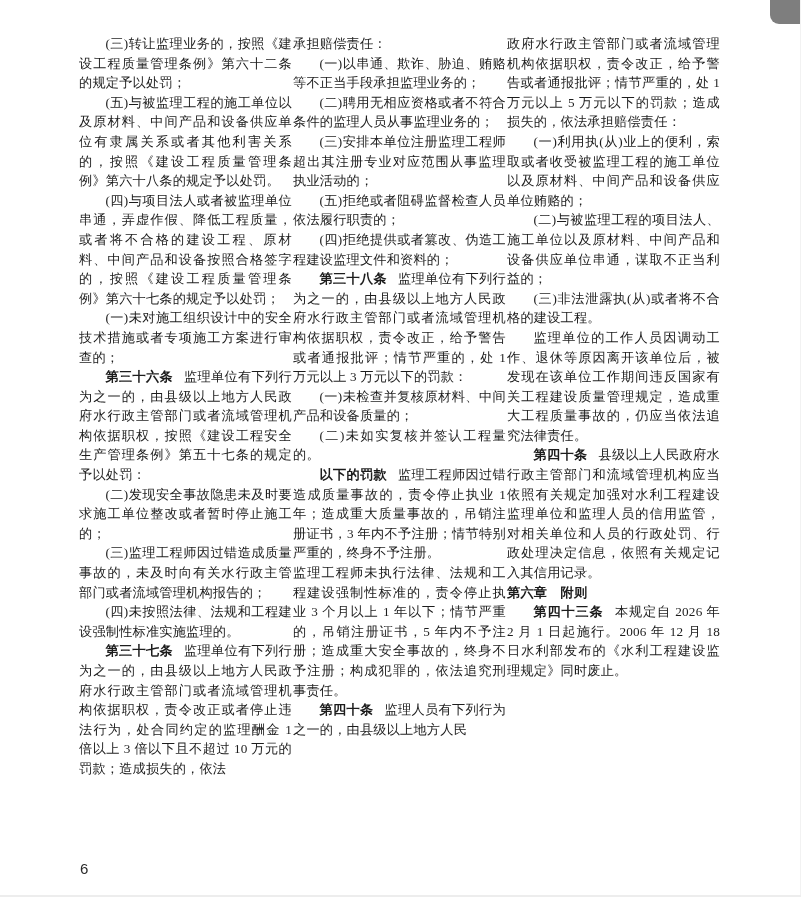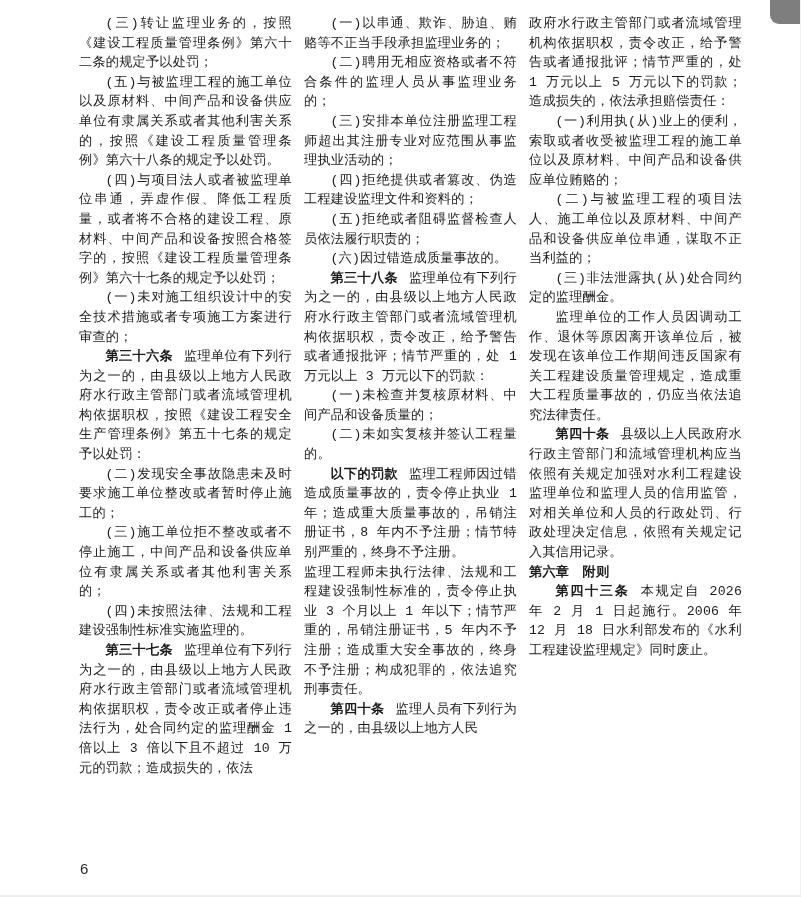--- a/index.html
+++ b/index.html
@@ -6,22 +6,22 @@
   body {
     width:801px; height:897px; position:relative; overflow:hidden;
     background:#ffffff; color:#1c1c1c;
     font-family:"Liberation Serif","DejaVu Serif",serif;
   }
   .page { position:absolute; inset:0; background:#ffffff; }
   .page-edge-bottom { position:absolute; left:0; right:0; bottom:0; height:2px; background:#ededed; }
   .page-edge-right  { position:absolute; top:0; bottom:0; right:0; width:1px; background:#f2f2f2; }
 
   .content {
-    position:absolute; left:79px; top:14px; width:658px;
-    display:flex; gap:12px;font-family:Liberation Mono, monospace;
+    position:absolute; left:79px; top:34px; width:658px;
+    display:flex; gap:1px;
   }
   .column {
     width:213px; flex:0 0 213px;
     font-size:13.2px; line-height:19.6px;
     text-align:justify; letter-spacing:0.2px;
   }
   .column p { margin:0; text-indent:2em; }
   .column p.noindent { text-indent:0; }
   .column p.chapter { text-indent:0; text-align:left; font-weight:bold; }
   .lead { font-weight:bold; margin-right:0.85em; }
@@ -44,45 +44,45 @@
 
   <div class="content">
 
     <div class="column">
       <p>(三)转让监理业务的，按照《建设工程质量管理条例》第六十二条的规定予以处罚；</p>
       <p>(五)与被监理工程的施工单位以及原材料、中间产品和设备供应单位有隶属关系或者其他利害关系的，按照《建设工程质量管理条例》第六十八条的规定予以处罚。</p>
       <p>(四)与项目法人或者被监理单位串通，弄虚作假、降低工程质量，或者将不合格的建设工程、原材料、中间产品和设备按照合格签字的，按照《建设工程质量管理条例》第六十七条的规定予以处罚；</p>
       <p>(一)未对施工组织设计中的安全技术措施或者专项施工方案进行审查的；</p>
       <p><b class="lead">第三十六条</b><span>监理单位有下列行为之一的，由县级以上地方人民政府水行政主管部门或者流域管理机构依据职权，按照《建设工程安全生产管理条例》第五十七条的规定予以处罚：</span></p>
       <p>(二)发现安全事故隐患未及时要求施工单位整改或者暂时停止施工的；</p>
-      <p>(三)施工单位拒不整改或者不停止施工，中间产品和设备供应单位有隶属关系或者其他利害关系的；</p>
+      <p>(三)监理工程师因过错造成质量事故的，未及时向有关水行政主管部门或者流域管理机构报告的；</p>
       <p>(四)未按照法律、法规和工程建设强制性标准实施监理的。</p>
       <p><b class="lead">第三十七条</b><span>监理单位有下列行为之一的，由县级以上地方人民政府水行政主管部门或者流域管理机构依据职权，责令改正或者停止违法行为，处合同约定的监理酬金 1 倍以上 3 倍以下且不超过 10 万元的罚款；造成损失的，依法</span></p>
     </div>
 
     <div class="column">
+      <p class="noindent">承担赔偿责任：</p>
       <p>(一)以串通、欺诈、胁迫、贿赂等不正当手段承担监理业务的；</p>
       <p>(二)聘用无相应资格或者不符合条件的监理人员从事监理业务的；</p>
       <p>(三)安排本单位注册监理工程师超出其注册专业对应范围从事监理执业活动的；</p>
+      <p>(五)拒绝或者阻碍监督检查人员依法履行职责的；</p>
       <p>(四)拒绝提供或者篡改、伪造工程建设监理文件和资料的；</p>
-      <p>(五)拒绝或者阻碍监督检查人员依法履行职责的；</p>
-      <p>(六)因过错造成质量事故的。</p>
       <p><b class="lead">第三十八条</b><span>监理单位有下列行为之一的，由县级以上地方人民政府水行政主管部门或者流域管理机构依据职权，责令改正，给予警告或者通报批评；情节严重的，处 1 万元以上 3 万元以下的罚款：</span></p>
       <p>(一)未检查并复核原材料、中间产品和设备质量的；</p>
       <p>(二)未如实复核并签认工程量的。</p>
-      <p><b class="lead">以下的罚款</b><span>监理工程师因过错造成质量事故的，责令停止执业 1 年；造成重大质量事故的，吊销注册证书，8 年内不予注册；情节特别严重的，终身不予注册。</span></p>
+      <p><b class="lead">以下的罚款</b><span>监理工程师因过错造成质量事故的，责令停止执业 1 年；造成重大质量事故的，吊销注册证书，3 年内不予注册；情节特别严重的，终身不予注册。</span></p>
       <p class="noindent">监理工程师未执行法律、法规和工程建设强制性标准的，责令停止执业 3 个月以上 1 年以下；情节严重的，吊销注册证书，5 年内不予注册；造成重大安全事故的，终身不予注册；构成犯罪的，依法追究刑事责任。</p>
       <p><b class="lead">第四十条</b><span>监理人员有下列行为之一的，由县级以上地方人民</span></p>
     </div>
 
     <div class="column">
       <p class="noindent">政府水行政主管部门或者流域管理机构依据职权，责令改正，给予警告或者通报批评；情节严重的，处 1 万元以上 5 万元以下的罚款；造成损失的，依法承担赔偿责任：</p>
       <p>(一)利用执(从)业上的便利，索取或者收受被监理工程的施工单位以及原材料、中间产品和设备供应单位贿赂的；</p>
       <p>(二)与被监理工程的项目法人、施工单位以及原材料、中间产品和设备供应单位串通，谋取不正当利益的；</p>
-      <p>(三)非法泄露执(从)处合同约定的监理酬金。</p>
+      <p>(三)非法泄露执(从)或者将不合格的建设工程。</p>
       <p>监理单位的工作人员因调动工作、退休等原因离开该单位后，被发现在该单位工作期间违反国家有关工程建设质量管理规定，造成重大工程质量事故的，仍应当依法追究法律责任。</p>
       <p><b class="lead">第四十条</b><span>县级以上人民政府水行政主管部门和流域管理机构应当依照有关规定加强对水利工程建设监理单位和监理人员的信用监管，对相关单位和人员的行政处罚、行政处理决定信息，依照有关规定记入其信用记录。</span></p>
       <p class="chapter">第六章　附则</p>
       <p><b class="lead">第四十三条</b><span>本规定自 2026 年 2 月 1 日起施行。2006 年 12 月 18 日水利部发布的《水利工程建设监理规定》同时废止。</span></p>
     </div>
 
   </div>
 
   <div class="page-number">6</div>
 

